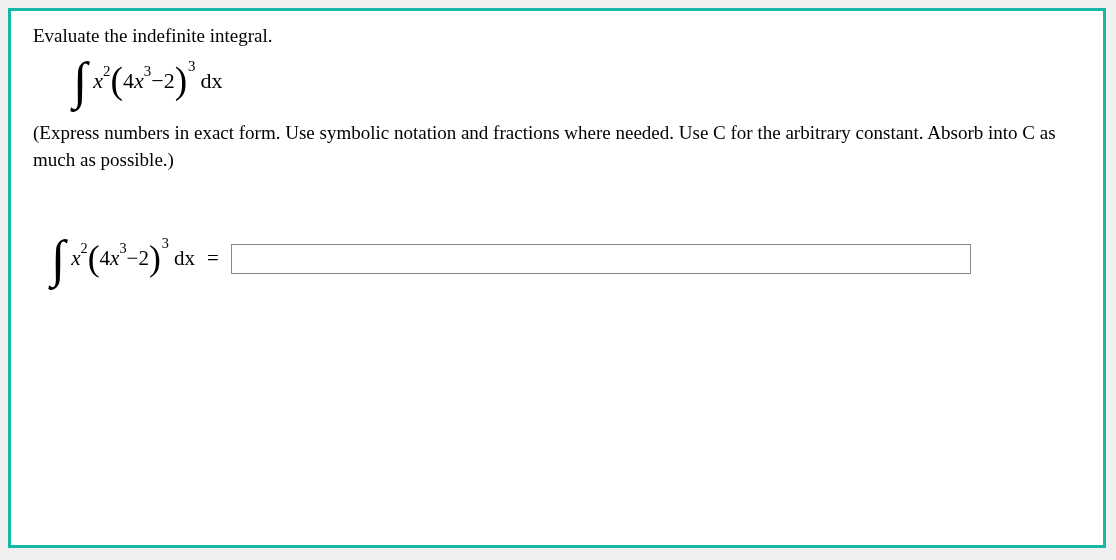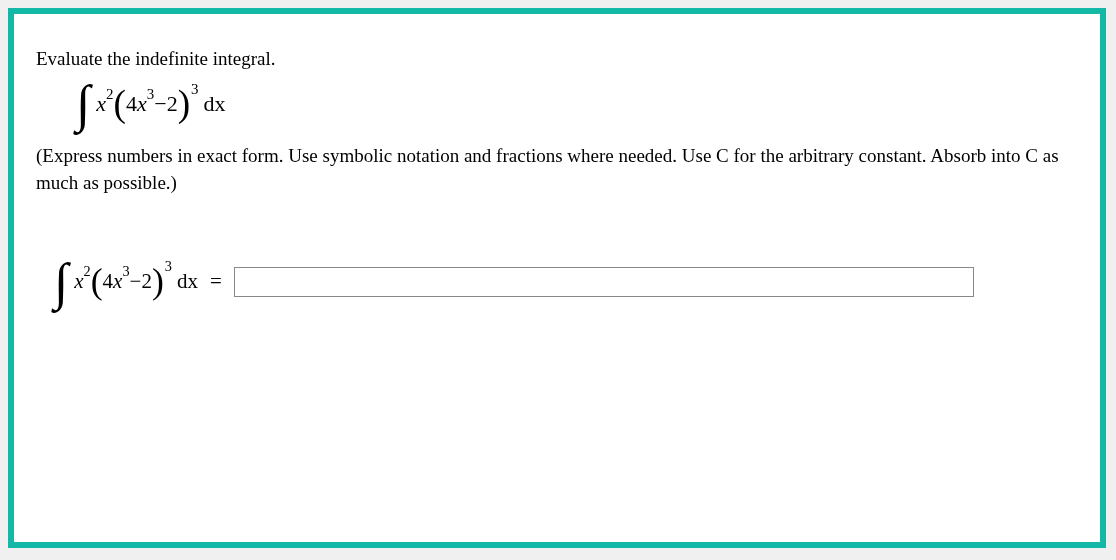--- a/index.html
+++ b/index.html
@@ -5,24 +5,24 @@
     * { margin: 0; padding: 0; box-sizing: border-box; }
     body {
       background: #f0f0f0;
       font-family: 'Times New Roman', Times, serif;
       padding: 8px;
       width: 1116px;
       height: 560px;
     }
     .question-box {
       background: #fff;
-      border: 6px solid #14b8a6;
+      border: 3px solid #14b8a6;
       width: 1098px;
       height: 540px;
-      padding: 32px 22px;
+      padding: 12px 22px;
       font-size: 19px;
       color: #000;
       line-height: 1.4;
     }
     .prompt { margin-bottom: 16px; }
     .integral-display {
       margin: 10px 0 24px 40px;
       display: flex;
       align-items: center;
       font-size: 22px;

